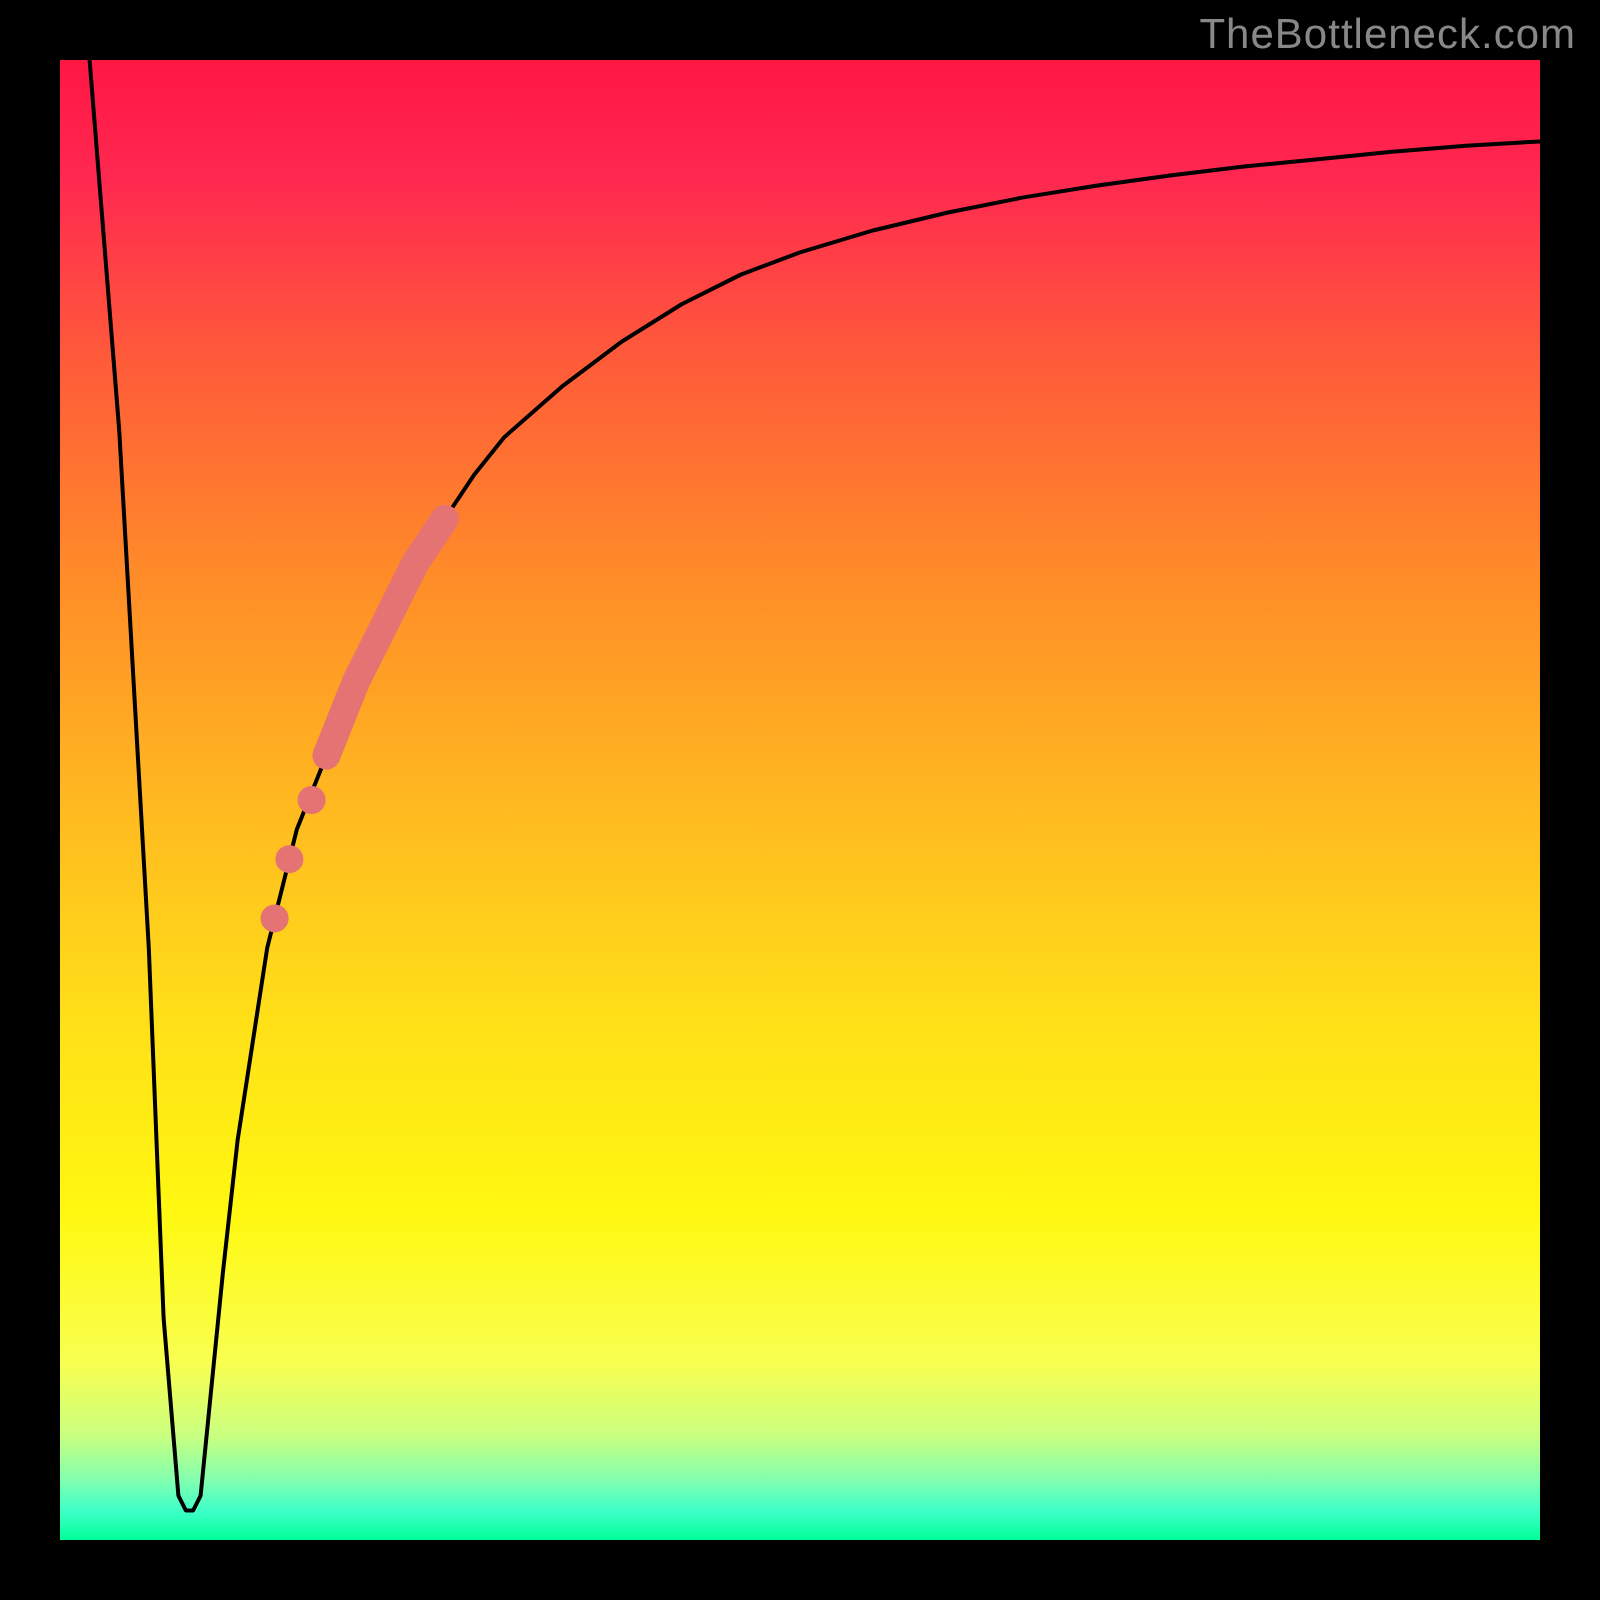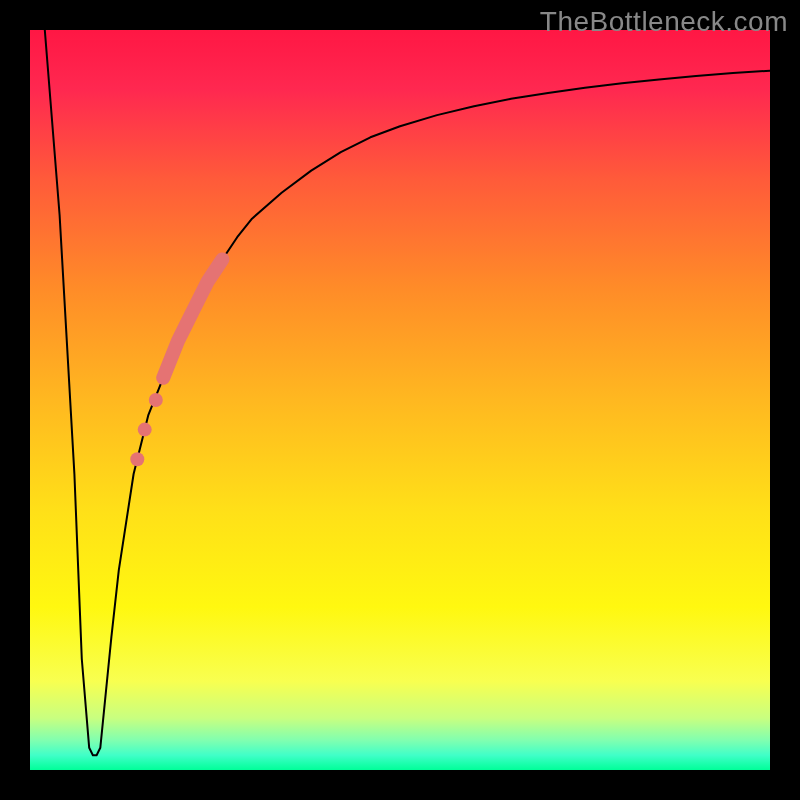--- a/index.html
+++ b/index.html
@@ -10,21 +10,21 @@
   }
   .chart-container {
     position: relative;
     width: 800px;
     height: 800px;
   }
   .watermark {
     position: absolute;
     top: 6px;
     right: 12px;
-    font-size: 28px;
+    font-size: 21px;
     color: #888888;
     font-weight: normal;
     z-index: 10;
     letter-spacing: 0.5px;
   }
   svg {
     display: block;
   }
 </style>
 </head>

